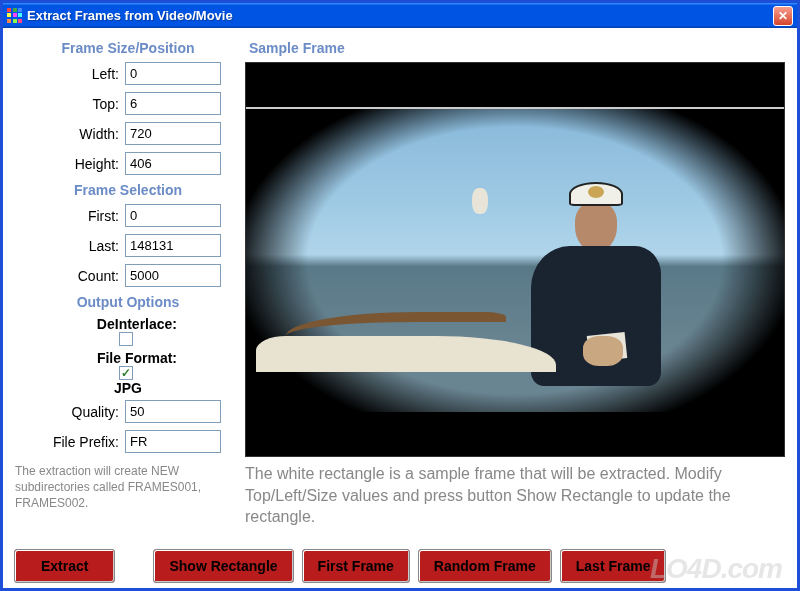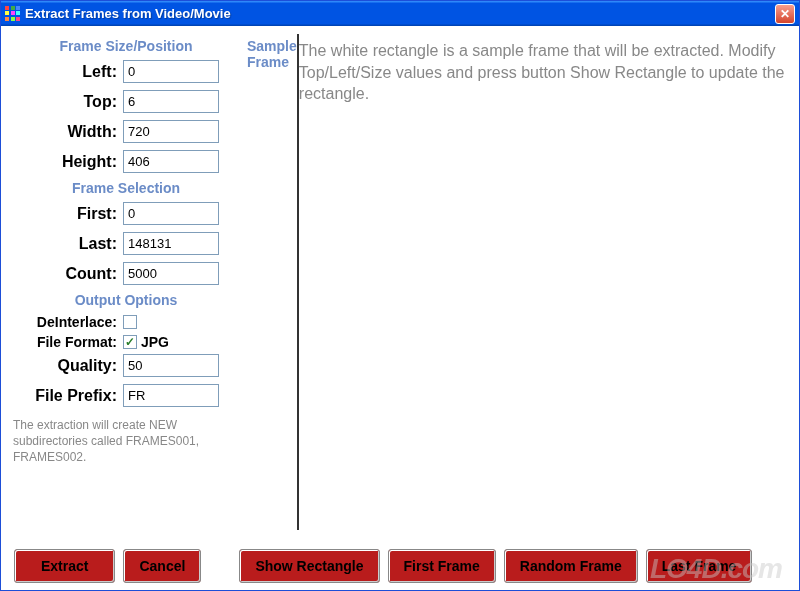--- a/index.html
+++ b/index.html
@@ -9,21 +9,21 @@
   background: #fff;
   width: 800px;
   height: 591px;
   overflow: hidden;
   position: relative;
 }
 .window {
   width: 800px;
   height: 591px;
   background: #fff;
-  border: 1px solid #1d4ed8;
+  border: 3px solid #1d4ed8;
 }
 .titlebar {
   height: 25px;
   background: linear-gradient(to bottom, #3a95ff 0%, #0054e3 10%, #0054e3 90%, #0040ab 100%);
   display: flex;
   align-items: center;
   padding: 0 4px;
   color: #fff;
 }
 .titlebar-icon {
@@ -55,21 +55,21 @@
   padding: 8px 12px 4px 12px;
   height: calc(100% - 25px - 56px);
 }
 .left-panel {
   width: 230px;
   padding-right: 4px;
 }
 .right-panel {
   flex: 1;
   display: flex;
-  flex-direction: row;
+  flex-direction: column;
 }
 .section-title {
   color: #6b8cc7;
   font-weight: bold;
   font-size: 14px;
   text-align: center;
   margin-bottom: 6px;
   margin-top: 4px;
 }
 .section-title.left-align {
@@ -77,36 +77,37 @@
   padding-left: 4px;
 }
 .field-row {
   display: flex;
   align-items: center;
   margin-bottom: 7px;
 }
 .field-label {
   width: 110px;
   text-align: right;
-  font-weight: bold;
-  font-size: 16px;
+  font-weight: normal;
+  font-size: 14px;
   padding-right: 6px;
 }
 .field-input {
   width: 96px;
   height: 23px;
   border: 1px solid #7f9db9;
   padding: 2px 4px;
   font-family: inherit;
   font-size: 13px;
 }
 .checkbox-row {
   display: flex;
   align-items: center;
   margin-bottom: 4px;
+  flex-direction: column;
 }
 .checkbox-label-left {
   width: 110px;
   text-align: right;
   font-weight: bold;
   font-size: 14px;
   padding-right: 6px;
 }
 .checkbox {
   width: 14px; height: 14px;
@@ -380,21 +381,20 @@
         </div>
         <div class="letterbox-bottom"></div>
       </div>
       <div class="sample-caption">The white rectangle is a sample frame that will be extracted. Modify Top/Left/Size values and press button Show Rectangle to update the rectangle.</div>
     </div>
 
   </div>
 
   <div class="button-bar">
     <button class="btn primary">Extract</button>
-    <button class="btn">Cancel</button>
     <div class="btn-spacer"></div>
     <button class="btn">Show Rectangle</button>
     <button class="btn">First Frame</button>
     <button class="btn">Random Frame</button>
     <button class="btn">Last Frame</button>
   </div>
 
   <div class="watermark">LO4D.com</div>
 </div>
 

